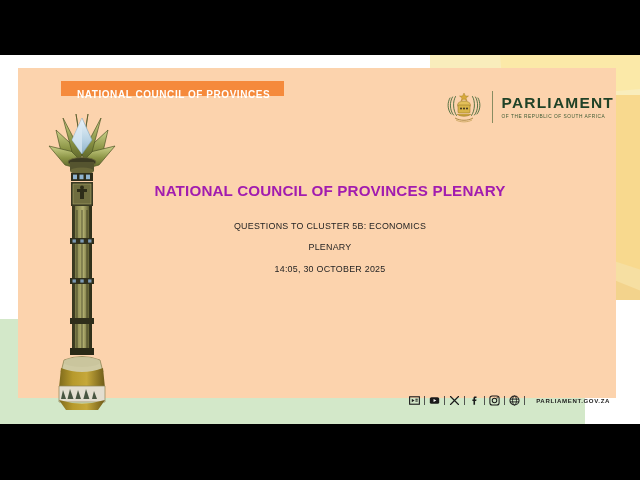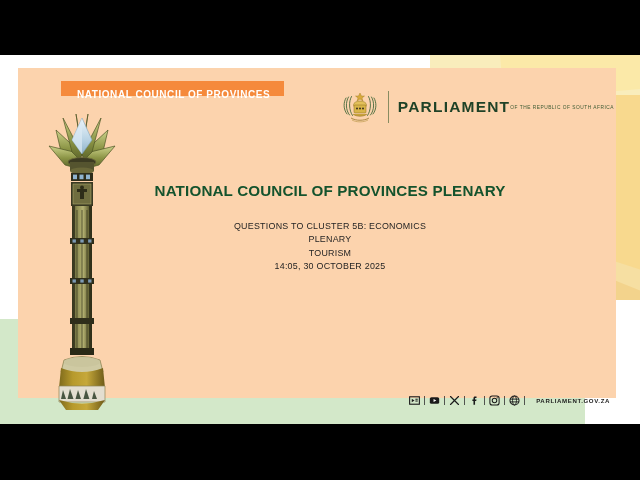--- a/index.html
+++ b/index.html
@@ -77,46 +77,47 @@
     margin-left:34px;
   }
 
   
   .logo-lockup {
     position:absolute; right:26px; top:35px;
     display:flex; align-items:center; gap:9px; z-index:12;
   }
   .coat-of-arms { width:38px; height:34px; display:block; }
   .logo-divider { width:1px; height:32px; background:#6a7a4e; opacity:.8; }
-  .logo-text { display:flex; flex-direction:row; justify-content:center;align-items:center; }
+  .logo-text { display:flex; flex-direction:column; justify-content:center; }
   .logo-title {
     font-size:15.5px; font-weight:bold; color:#1f4227;
     letter-spacing:1.2px; line-height:1.05;
   }
   .logo-sub {
     font-size:4.8px; color:#3c5a33; letter-spacing:0.52px;
     margin-top:2px; white-space:nowrap;
   }
 
   
   .mace { position:absolute; left:36px; top:55px; width:92px; height:300px; z-index:14; }
 
   
   .title-block {
     position:absolute; left:120px; top:125px; width:420px;
     text-align:center; z-index:15;
   }
   .slide-title {
-    font-size:15.2px; font-weight:bold; color:#14532d;
+    font-size:15.2px; font-weight:bold; color:#a21caf;
     letter-spacing:0.15px; line-height:1.42;
   }
   .subtitle-block { margin-top:18px; }
   .subtitle-line {
     font-size:8.9px; color:#242424; line-height:1.52;
     letter-spacing:0.25px;
+    margin-top:8px;
   }
 
   
   .social-bar {
     position:absolute; right:30px; top:340px;
     display:flex; align-items:center; z-index:20;
   }
   .social-icon {
     width:11px; height:11px; display:flex;
     align-items:center; justify-content:center;
@@ -280,21 +281,20 @@
       <ellipse cx="46" cy="252" rx="18" ry="5" fill="#c9c49c" opacity=".9"></ellipse>
     </svg>
 
     <div class="title-block">
       <div class="slide-title">
         <div>NATIONAL COUNCIL OF PROVINCES PLENARY</div>
       </div>
       <div class="subtitle-block">
         <div class="subtitle-line">QUESTIONS TO CLUSTER 5B: ECONOMICS</div>
         <div class="subtitle-line">PLENARY</div>
-        <div class="subtitle-line">TOURISM</div>
         <div class="subtitle-line">14:05, 30 OCTOBER 2025</div>
       </div>
     </div>
 
     <div class="social-bar">
 
       <div class="social-icon">
         <svg viewBox="0 0 16 16" width="11" height="11">
           <rect x="0.9" y="2.6" width="14.2" height="10.8" fill="none" stroke="#1b1b1b" stroke-width="1.6"></rect>
           <path d="M4 5.6 L8 8 L4 10.4 Z" fill="#1b1b1b"></path>

